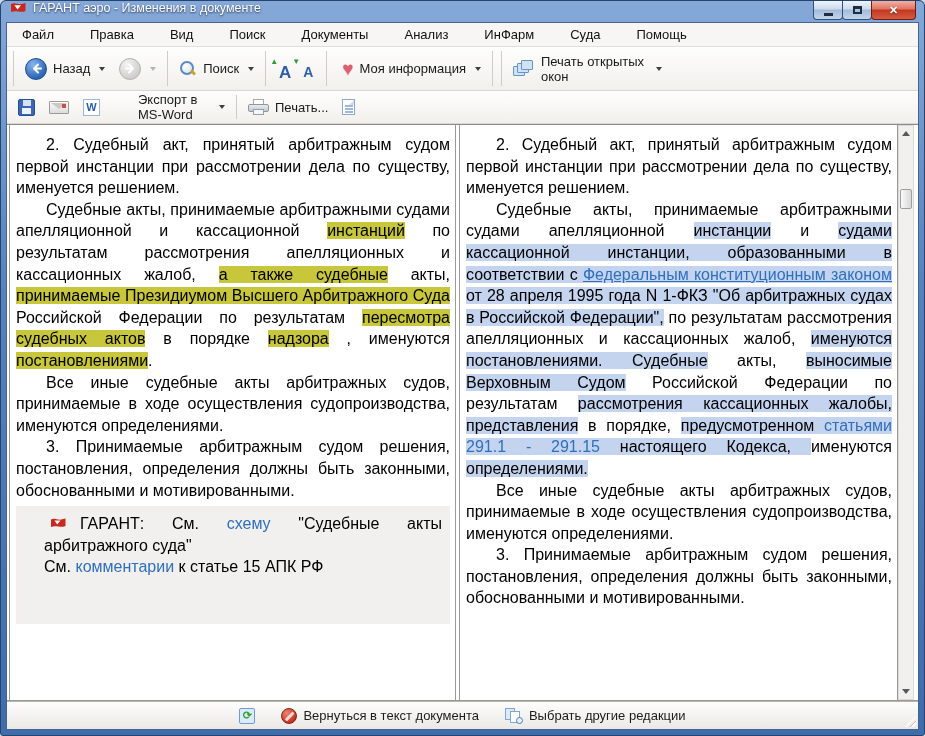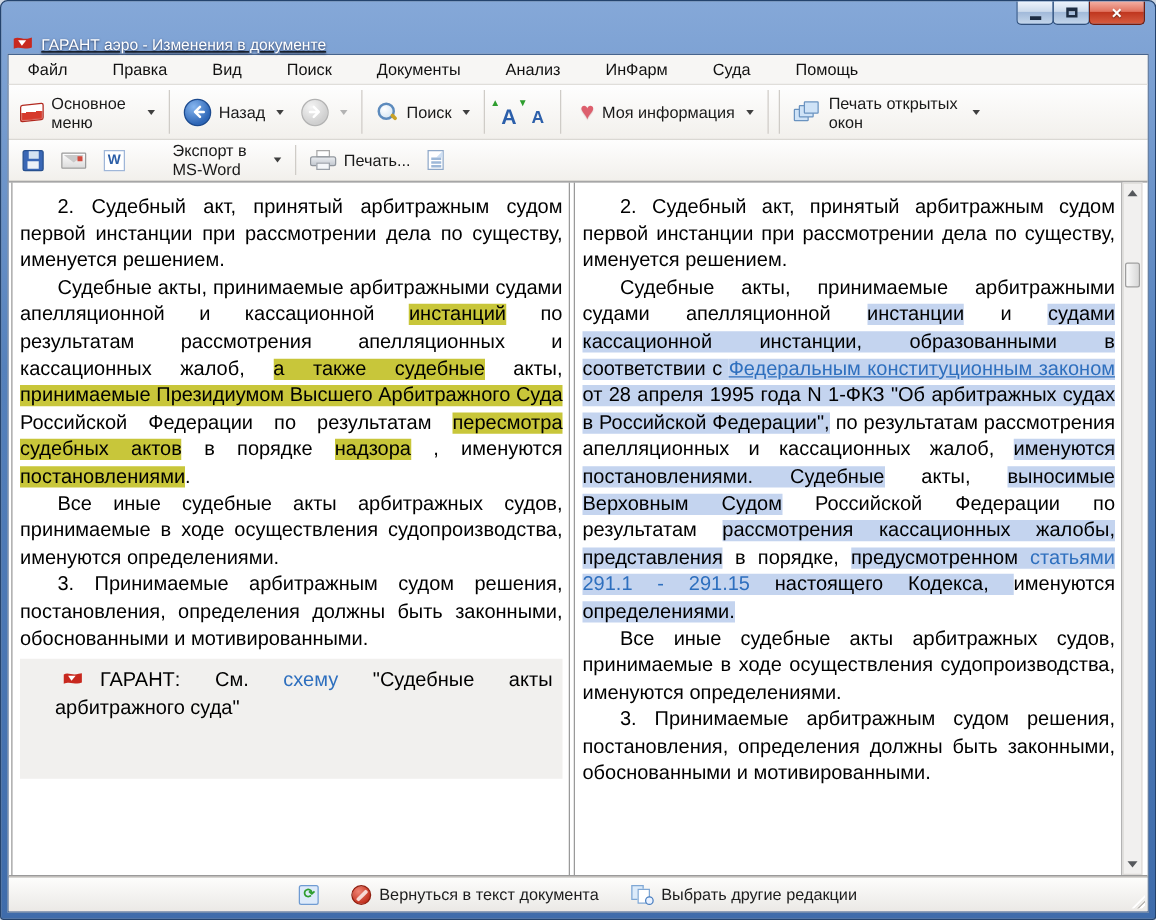--- a/index.html
+++ b/index.html
@@ -4,21 +4,21 @@
 <style>
   * { box-sizing: border-box; margin: 0; padding: 0; }
   html,body { width:925px; height:736px; font-family:"Liberation Sans", sans-serif; background:#cfd8e4; }
 
   
   .window { width:925px; height:736px; position:relative;
     background:linear-gradient(#85a8d8 0%, #5581bc 40%, #3f6cab 100%);
     border:1px solid #24436d; border-radius:6px 6px 3px 3px;
     padding:0 5px 5px 5px; display:flex; flex-direction:column; overflow:hidden; }
 
-  .titlebar { height:42px; display:flex; align-items:flex-end; gap:6px; padding:0 4px; position:relative; flex:0 0 auto;text-decoration:underline; }
+  .titlebar { height:21px; display:flex; align-items:flex-start; gap:6px; padding:0 4px; position:relative; flex:0 0 auto; }
   .title-text { color:#fff; font-size:12.5px; text-shadow:0 1px 2px rgba(0,10,40,.75); white-space:nowrap; }
   .app-logo { width:17px; height:15px; flex:0 0 auto; }
 
   .win-buttons { position:absolute; right:3px; top:0; display:flex; }
   .win-btn { width:30px; height:19px; margin-left:-1px; border:1px solid #30507c; border-top:none;
     border-radius:0 0 4px 4px; display:flex; align-items:center; justify-content:center;
     background:linear-gradient(#eef4fc 0%, #ccdaec 45%, #a2bada 50%, #c3d5ea 100%); }
   .win-btn .glyph-min { width:9px; height:3px; background:#1d2c42; margin-top:8px; }
   .win-btn .glyph-max { width:9px; height:8px; border:2px solid #1d2c42; border-top-width:3px; background:transparent; }
   .win-btn.close { width:45px; background:linear-gradient(#f3b0a4 0%, #e1735f 45%, #c0371f 50%, #d65c41 100%); border-color:#6e1d10; }
@@ -149,25 +149,20 @@
       <span class="menu-item">Вид</span>
       <span class="menu-item">Поиск</span>
       <span class="menu-item">Документы</span>
       <span class="menu-item">Анализ</span>
       <span class="menu-item">ИнФарм</span>
       <span class="menu-item">Суда</span>
       <span class="menu-item">Помощь</span>
     </div>
 
     <div class="toolbar row1">
-      <div class="tbtn">
-        <span class="flag-icon"></span>
-        <span class="lbl" style="width:68px;">Основное меню</span>
-        <span class="caret"></span>
-      </div>
       <div class="tsep"></div>
       <div class="tbtn">
         <span class="nav-circle back">
           <svg width="13" height="13" viewBox="0 0 13 13">
               <path d="M8 2.5 L4 6.5 L8 10.5 M4.4 6.5 H11" stroke="#ffffff" stroke-width="2" fill="none" stroke-linecap="round" stroke-linejoin="round"></path>
             </svg>
         </span>
         <span class="lbl">Назад</span>
         <span class="caret"></span>
       </div>
@@ -243,20 +238,21 @@
       <div class="doc-pane left">
         <p class="doc-para"><span>2. Судебный акт, принятый арбитражным судом первой инстанции при рассмотрении дела по существу, именуется решением.</span></p>
         <p class="doc-para"><span>Судебные акты, принимаемые арбитражными судами апелляционной и кассационной </span><span class="hl-yellow">инстанций</span><span> по результатам рассмотрения апелляционных и кассационных жалоб, </span><span class="hl-yellow">а также судебные</span><span> акты, </span><span class="hl-yellow">принимаемые Президиумом Высшего Арбитражного Суда</span><span> Российской Федерации по результатам </span><span class="hl-yellow">пересмотра судебных актов</span><span> в порядке </span><span class="hl-yellow">надзора</span><span> , именуются </span><span class="hl-yellow">постановлениями</span><span>.</span></p>
         <p class="doc-para"><span>Все иные судебные акты арбитражных судов, принимаемые в ходе осуществления судопроизводства, именуются определениями.</span></p>
         <p class="doc-para"><span>3. Принимаемые арбитражным судом решения, постановления, определения должны быть законными, обоснованными и мотивированными.</span></p>
         <div class="garant-note">
           <p class="note-line"><svg class="garant-icon" viewBox="0 0 17 13">
                 <path d="M1 2.5 C5 0.5 8 4 13 2 L15.5 1.5 L15.5 9 C10.5 11.5 6.5 7.5 1 10 Z" fill="#c8281e"></path>
                 <path d="M4.5 3.5 L10.5 3.5 L7.2 7.5 Z" fill="#ffffff"></path>
               </svg><span><span>ГАРАНТ: См. </span><span class="doc-link">схему</span><span> "Судебные акты арбитражного суда"</span></span></p>
+          <p class="note-line"><span>См. </span><span class="doc-link">комментарии</span><span> к статье 15 АПК РФ</span></p>
         </div>
       </div>
       <div class="pane-gap"></div>
       <div class="doc-pane right">
         <p class="doc-para"><span>2. Судебный акт, принятый арбитражным судом первой инстанции при рассмотрении дела по существу, именуется решением.</span></p>
         <p class="doc-para"><span>Судебные акты, принимаемые арбитражными судами апелляционной </span><span class="hl-blue">инстанции</span><span> и </span><span class="hl-blue">судами кассационной инстанции, образованными в соответствии с </span><span class="hl-blue doc-link underline">Федеральным конституционным законом</span><span class="hl-blue"> от 28 апреля 1995 года N 1-ФКЗ "Об арбитражных судах в Российской Федерации",</span><span> по результатам рассмотрения апелляционных и кассационных жалоб, </span><span class="hl-blue">именуются постановлениями. Судебные</span><span> акты, </span><span class="hl-blue">выносимые Верховным Судом</span><span> Российской Федерации по результатам </span><span class="hl-blue">рассмотрения кассационных жалобы, представления</span><span> в порядке, </span><span class="hl-blue">предусмотренном </span><span class="hl-blue doc-link">статьями 291.1 - 291.15</span><span class="hl-blue"> настоящего Кодекса, </span><span>именуются </span><span class="hl-blue">определениями.</span></p>
         <p class="doc-para"><span>Все иные судебные акты арбитражных судов, принимаемые в ходе осуществления судопроизводства, именуются определениями.</span></p>
         <p class="doc-para"><span>3. Принимаемые арбитражным судом решения, постановления, определения должны быть законными, обоснованными и мотивированными.</span></p>
       </div>
       <div class="scrollbar">

